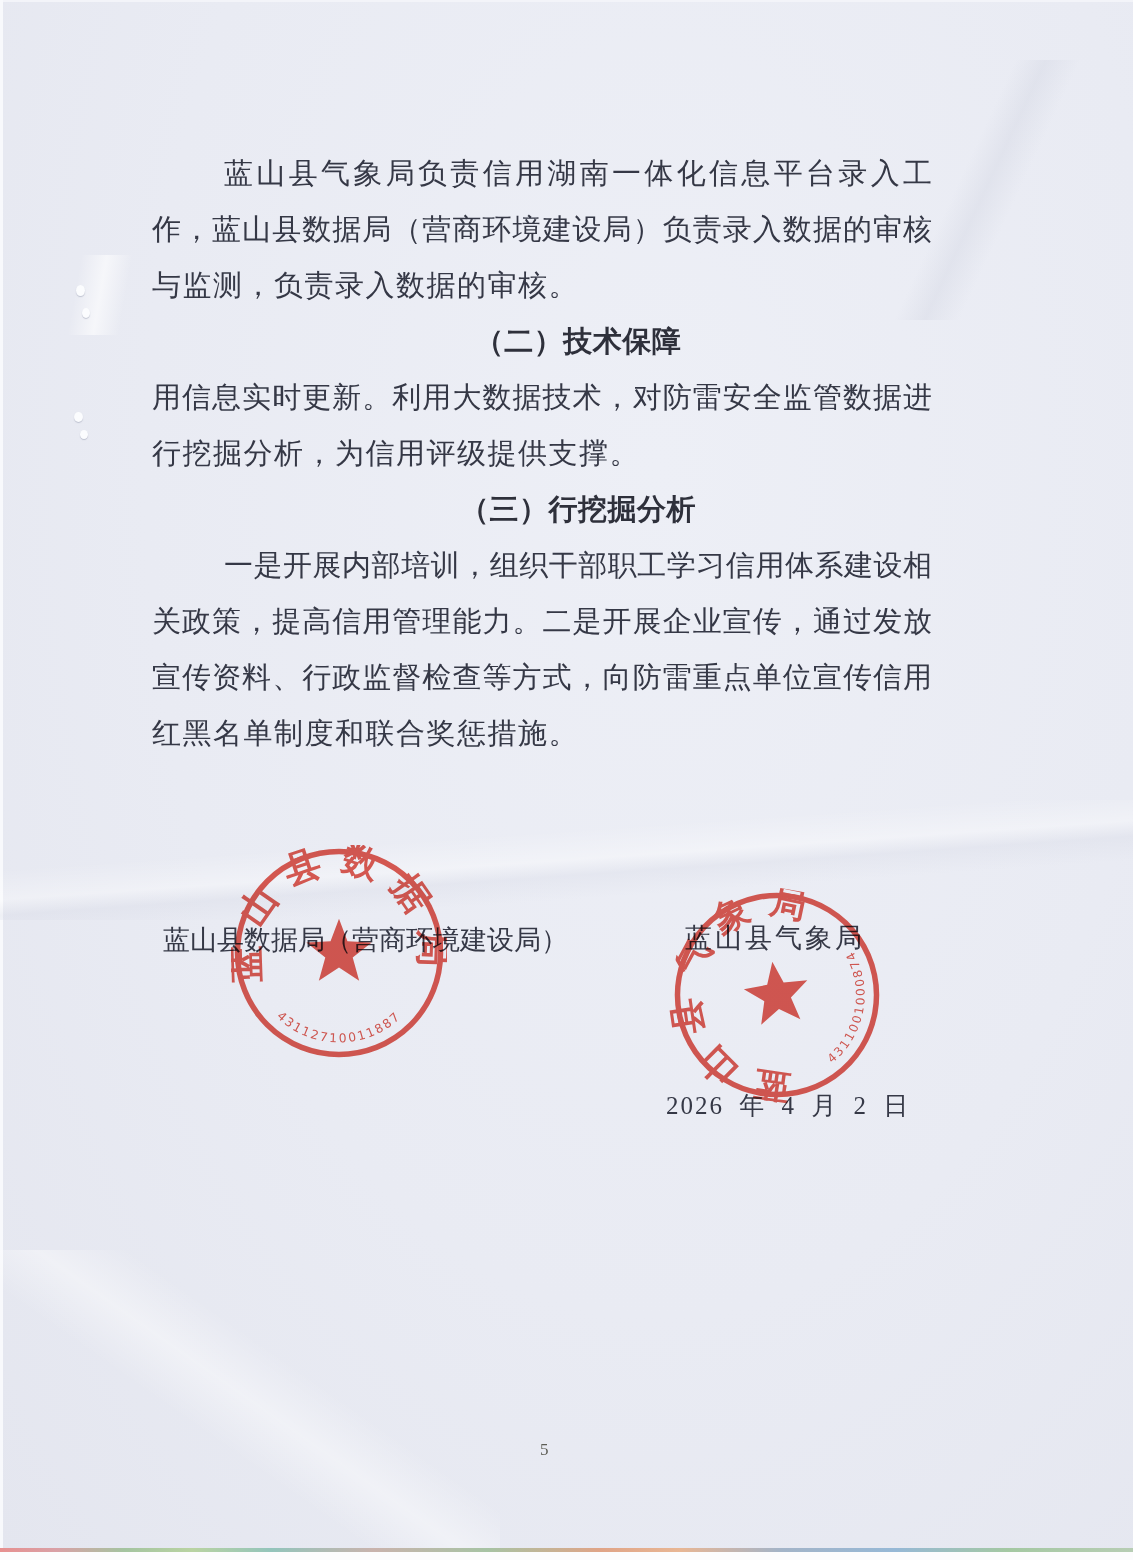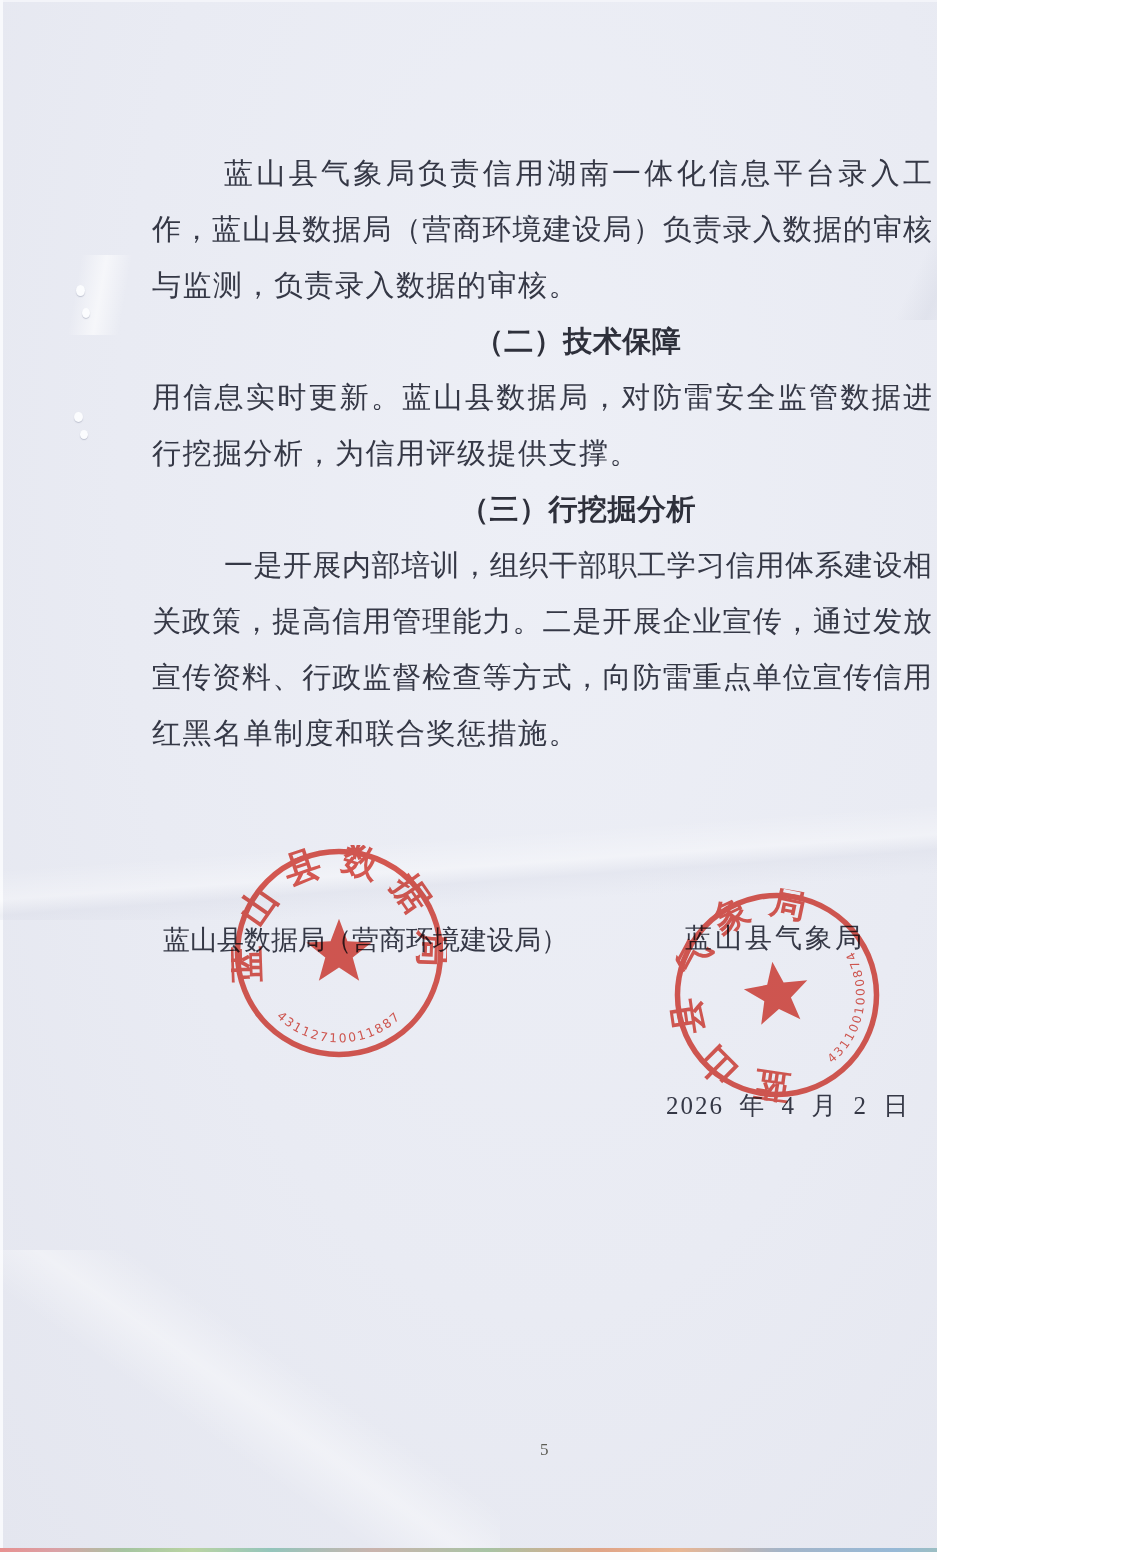--- a/index.html
+++ b/index.html
@@ -2,21 +2,21 @@
 <html><head>
 <meta charset="utf-8">
 <style>
   html,body{margin:0;padding:0;}
   body{
     width:1133px;height:1560px;
     font-family:"Liberation Serif","DejaVu Serif",serif;
     background:#ffffff;
   }
   .page{
-    position:relative;width:937px;height:1560px;overflow:hidden;
+    position:relative;width:1133px;height:1560px;overflow:hidden;
     background:radial-gradient(ellipse at 58% 30%, #edeff6 0%, #e9ebf3 55%, #e4e6ef 100%);
   }
   
   .body-text{
     position:absolute;left:152px;top:148px;width:780px;
     color:#353846;font-size:29px;
   }
   .line{
     height:56px;line-height:50px;
     letter-spacing:1.5px;white-space:nowrap;
@@ -79,21 +79,21 @@
   <div class="artifact staple staple1"></div>
   <div class="artifact staple staple2"></div>
   <div class="artifact staple staple3"></div>
   <div class="artifact staple staple4"></div>
 
   <div class="body-text">
       <div class="line full indent">蓝山县气象局负责信用湖南一体化信息平台录入工</div>
       <div class="line full">作，蓝山县数据局（营商环境建设局）负责录入数据的审核</div>
       <div class="line">与监测，负责录入数据的审核。</div>
       <div class="line indent bold">（二）技术保障</div>
-      <div class="line full">用信息实时更新。蓝山县数据局，对防雷安全监管数据进</div>
+      <div class="line full">用信息实时更新。利用大数据技术，对防雷安全监管数据进</div>
       <div class="line">行挖掘分析，为信用评级提供支撑。</div>
       <div class="line indent bold">（三）行挖掘分析</div>
       <div class="line full indent">一是开展内部培训，组织干部职工学习信用体系建设相</div>
       <div class="line full">关政策，提高信用管理能力。二是开展企业宣传，通过发放</div>
       <div class="line full">宣传资料、行政监督检查等方式，向防雷重点单位宣传信用</div>
       <div class="line">红黑名单制度和联合奖惩措施。</div>
     </div>
 
   <div class="sig sig-left">蓝山县数据局（营商环境建设局）</div>
   <div class="sig sig-right">蓝山县气象局</div>

